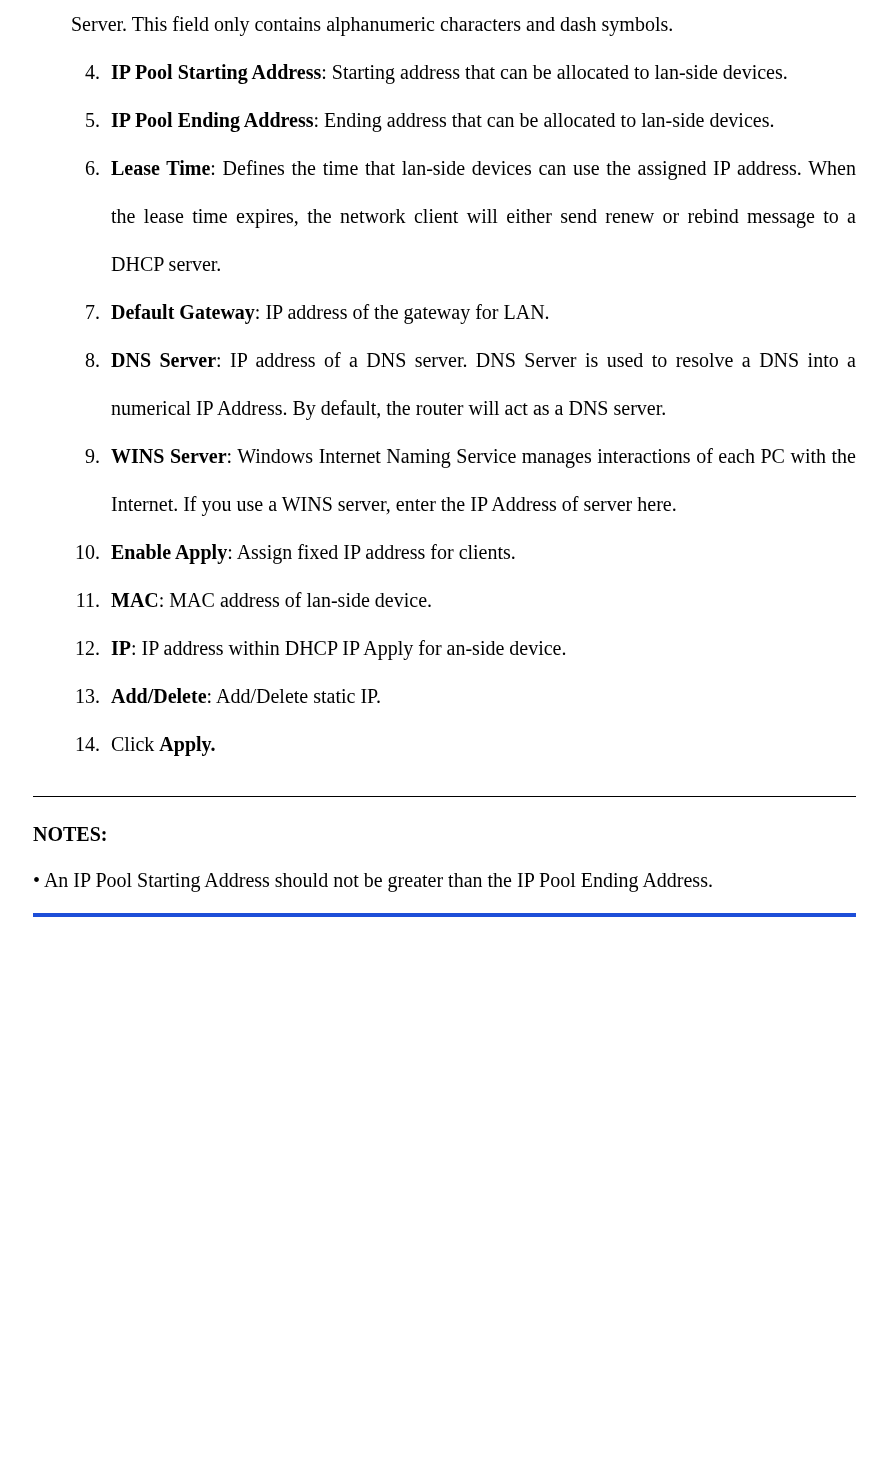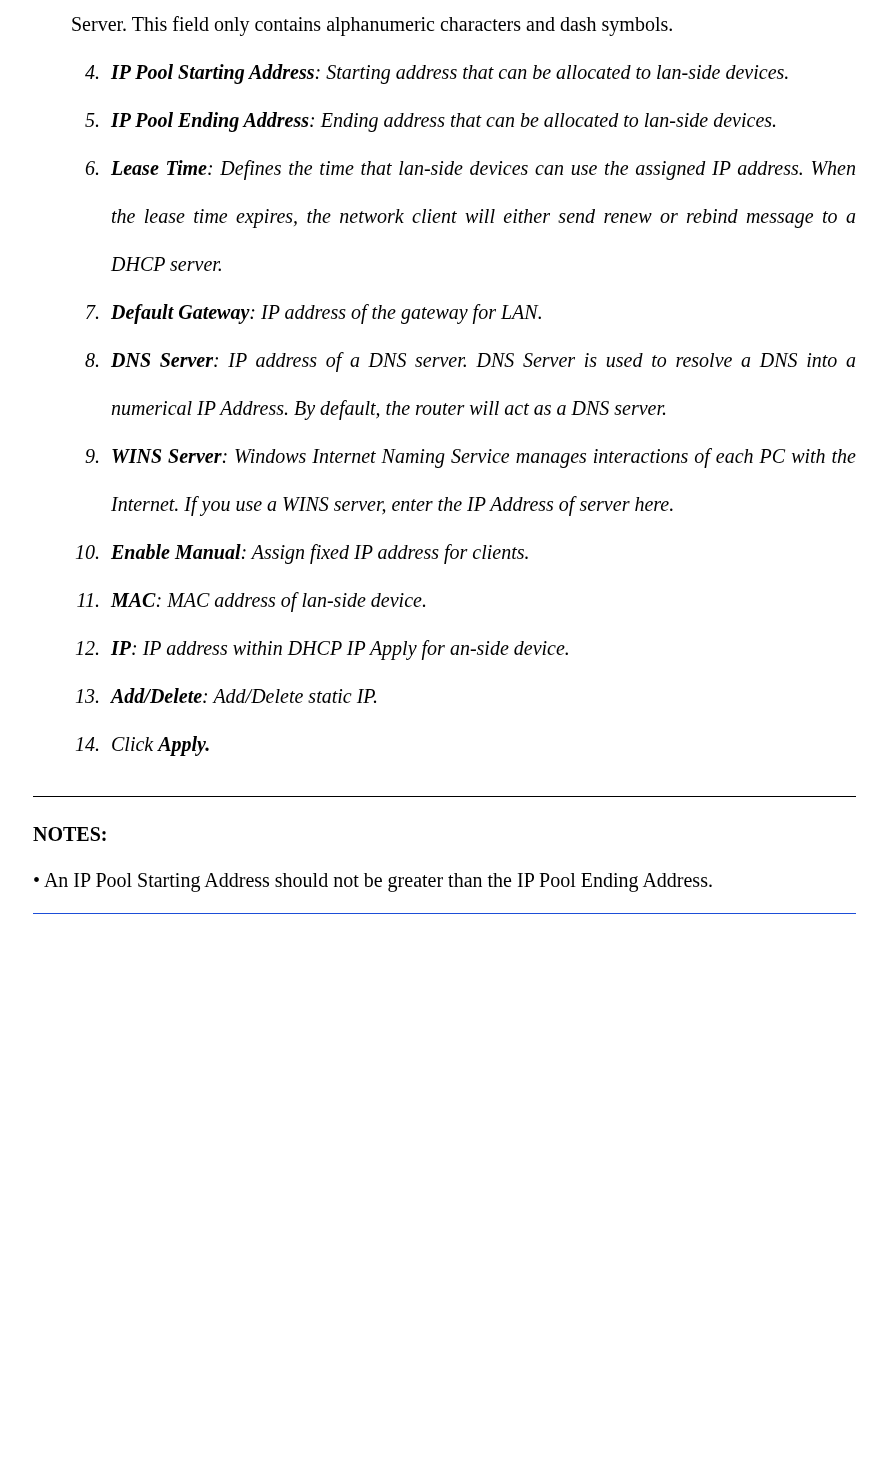--- a/index.html
+++ b/index.html
@@ -29,27 +29,26 @@
   ol.main {
     list-style: decimal;
     padding-left: 72px;   
     margin: 0 0 28px 0;
   }
   ol.main > li {
     padding-left: 6px;
     line-height: 2.4;
     text-align: justify;
     text-justify: inter-word;
-    font-style: italic;
   }
   ol.main > li .term { font-weight: bold; }
 
   .notes-block {
     border-top: 1px solid #000;
-    border-bottom: 1px solid #1d4ed8;
+    border-bottom: 4px solid #1d4ed8;
     padding: 14px 0 10px 0;
     line-height: 2.3;
   }
   .notes-block .hdr { font-weight: bold; }
   .notes-block p { margin: 0; }
 
   .pagenum {
     position: absolute;
     bottom: 44px;
     left: 0; right: 0;
@@ -64,21 +63,21 @@
 
   <p class="frag">Server. This field only contains alphanumeric characters and dash symbols.</p>
 
   <ol class="main" start="4">
       <li><span class="term">IP Pool Starting Address</span><span>: Starting address that can be allocated to lan-side devices.</span></li>
       <li><span class="term">IP Pool Ending Address</span><span>: Ending address that can be allocated to lan-side devices.</span></li>
       <li><span class="term">Lease Time</span><span>: Defines the time that lan-side devices can use the assigned IP address. When the lease time expires, the network client will either send renew or rebind message to a DHCP server.</span></li>
       <li><span class="term">Default Gateway</span><span>: IP address of the gateway for LAN.</span></li>
       <li><span class="term">DNS Server</span><span>: IP address of a DNS server. DNS Server is used to resolve a DNS into a numerical IP Address. By default, the router will act as a DNS server.</span></li>
       <li><span class="term">WINS Server</span><span>: Windows Internet Naming Service manages interactions of each PC with the Internet. If you use a WINS server, enter the IP Address of server here.</span></li>
-      <li><span class="term">Enable Manual</span><span>: Assign fixed IP address for clients.</span></li>
+      <li><span class="term">Enable Apply</span><span>: Assign fixed IP address for clients.</span></li>
       <li><span class="term">MAC</span><span>: MAC address of lan-side device.</span></li>
       <li><span class="term">IP</span><span>: IP address within DHCP IP Apply for an-side device.</span></li>
       <li><span class="term">Add/Delete</span><span>: Add/Delete static IP.</span></li>
       <li><span>Click </span><span class="term">Apply.</span></li>
     </ol>
 
   <div class="notes-block">
     <p class="hdr">NOTES:</p>
     <p>• An IP Pool Starting Address should not be greater than the IP Pool Ending Address.</p>
   </div>

